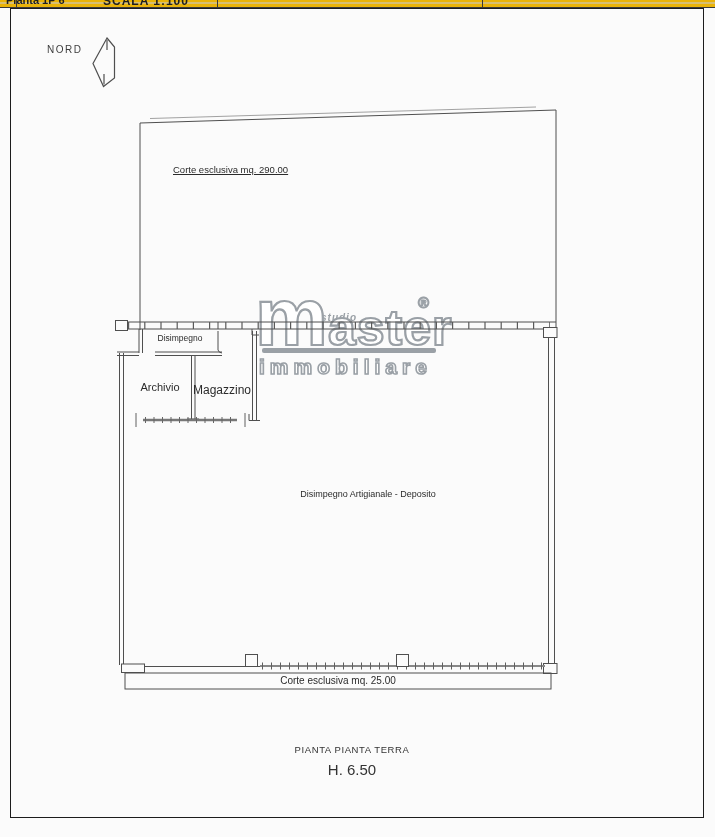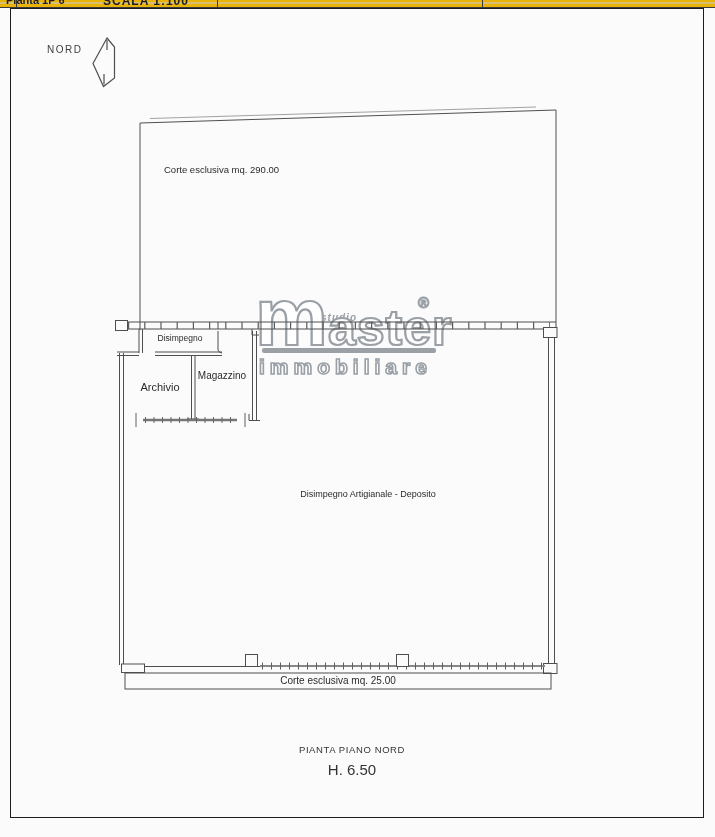--- a/index.html
+++ b/index.html
@@ -32,24 +32,24 @@
   #logo .bar{position:absolute;left:7px;top:60px;width:174px;height:4.5px;background:#9aa0a6;border-radius:2px;}
   #logo .sub{position:absolute;left:4px;top:67px;font-size:21px;font-weight:bold;letter-spacing:5px;
              color:#ffffff;-webkit-text-stroke:1.6px #9aa0a6;text-shadow:0 0 1px #9aa0a6;white-space:nowrap;}
 
   
   #plan-svg{position:absolute;left:0;top:0;z-index:2;pointer-events:none;}
 
   
   .lbl{position:absolute;z-index:3;white-space:nowrap;color:#2b2b2b;}
   .ctr{transform:translateX(-50%);}
-  #lbl-corte290{left:164px;top:164px;font-size:9.5px;}
+  #lbl-corte290{left:173px;top:164px;font-size:9.5px;text-decoration:underline;}
   #lbl-disimpegno{left:180px;top:333px;font-size:8.5px;}
   #lbl-archivio{left:160px;top:381px;font-size:11px;}
-  #lbl-magazzino{left:222px;top:370px;font-size:10px;}
+  #lbl-magazzino{left:222px;top:383px;font-size:12px;}
   #lbl-mainhall{left:368px;top:489px;font-size:9px;}
   #lbl-corte25{left:338px;top:675px;font-size:10px;}
   #lbl-pianta{left:352px;top:744px;font-size:9.5px;letter-spacing:.6px;color:#333;}
   #lbl-h{left:352px;top:761px;font-size:15px;color:#333;}
   #lbl-nord{left:47px;top:44px;font-size:10px;letter-spacing:1.5px;color:#3d3d3d;}
 </style>
 </head>
 <body>
 
 <div id="page">
@@ -159,16 +159,16 @@
     </g>
   </svg>
 
   <span class="lbl" id="lbl-corte290">Corte esclusiva mq. 290.00</span>
   <span class="lbl ctr" id="lbl-disimpegno">Disimpegno</span>
   <span class="lbl ctr" id="lbl-archivio">Archivio</span>
   <span class="lbl ctr" id="lbl-magazzino">Magazzino</span>
   <span class="lbl ctr" id="lbl-mainhall">Disimpegno Artigianale - Deposito</span>
   <span class="lbl ctr" id="lbl-corte25">Corte esclusiva mq. 25.00</span>
 
-  <span class="lbl ctr" id="lbl-pianta">PIANTA PIANO NORD</span>
+  <span class="lbl ctr" id="lbl-pianta">PIANTA PIANTA TERRA</span>
   <span class="lbl ctr" id="lbl-h">H. 6.50</span>
 
 </div>
 
 </body></html>

